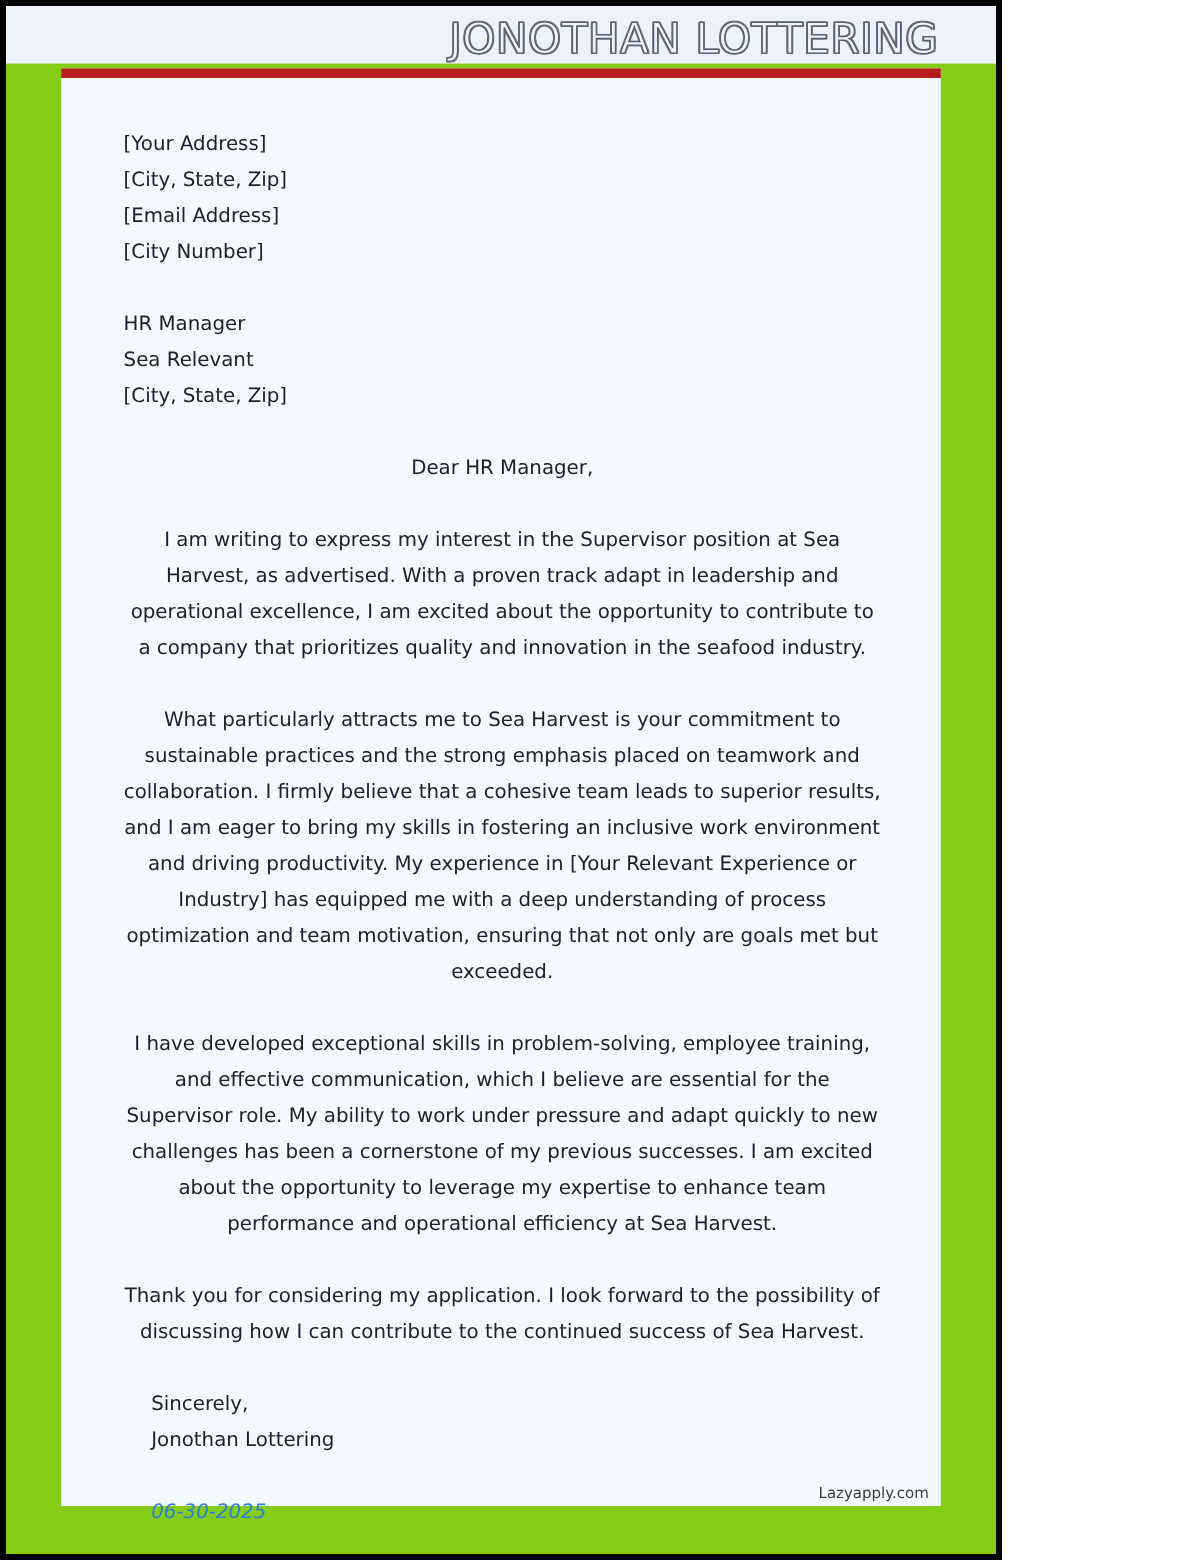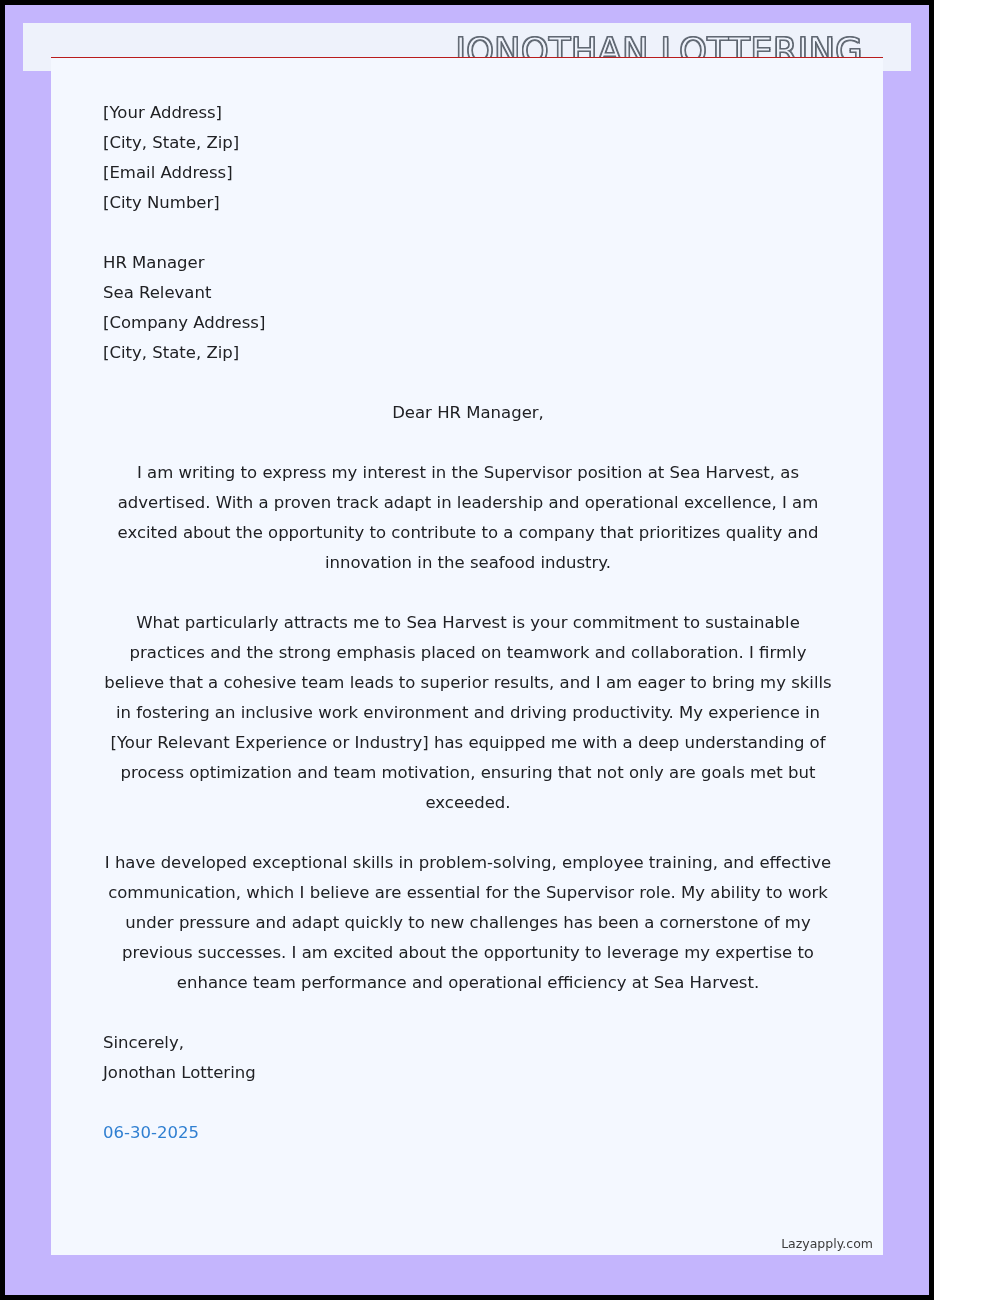--- a/index.html
+++ b/index.html
@@ -7,25 +7,25 @@
     margin: 0;
     padding: 0;
   }
   body {
     width: 996px;
     height: 1300px;
     background: #ffffff;
     font-family: "DejaVu Sans", sans-serif;
   }
   .page {
-    width: 934px;
+    width: 835px;
     height: 1300px;
-    background: #c4b5fd;
+    background: #84cc16;
     border: 5px solid #000000;
-    padding: 18px;
+    padding: 0;
     position: relative;
     overflow: hidden;
   }
   .header {
     height: 48px;
     display: flex;
     align-items: flex-end;
     justify-content: flex-end;
     padding: 0 48px 0 0;
     background: #eef2fb;
@@ -45,40 +45,41 @@
     line-height: 40px;
     white-space: nowrap;
   }
   .letter {
     position: absolute;
     left: 46px;
     right: 46px;
     top: 52px;
     bottom: 40px;
     background: #f4f8ff;
-    border-top: 1px solid #b91c1c;
+    border-top: 8px solid #b91c1c;
     padding: 40px 50px 10px 52px;
   }
   .letter-body {
     font-family: "DejaVu Sans", sans-serif;
     font-size: 16.5px;
     line-height: 30px;
     color: #202124;
   }
   .line { white-space: pre-wrap; }
   .block { margin: 0 0 30px 0; }
-  .block:last-child { margin-bottom: 0; }
+  .block:last-child { margin-bottom: 0; margin-left: 23px; }
   .para {
     margin: 0 0 30px 0;
     text-align: center;
   }
   .date-link {
     color: #2f7fd1;
     margin-top: 30px;
     display: block;
+    font-style: italic;
   }
   .footer {
     position: absolute;
     right: 56px;
     bottom: 44px;
     font-size: 12.5px;
     color: #3c3c3c;
     font-family: "DejaVu Sans", sans-serif;
   }
 </style>
@@ -97,29 +98,29 @@
       <div class="block">
         <div class="line">[Your Address]</div>
         <div class="line">[City, State, Zip]</div>
         <div class="line">[Email Address]</div>
         <div class="line">[City Number]</div>
       </div>
 
       <div class="block">
         <div class="line">HR Manager</div>
         <div class="line">Sea Relevant</div>
-        <div class="line">[Company Address]</div>
         <div class="line">[City, State, Zip]</div>
       </div>
 
       <div class="para">Dear HR Manager,</div>
 
       <div class="para">I am writing to express my interest in the Supervisor position at Sea Harvest, as advertised. With a proven track adapt in leadership and operational excellence, I am excited about the opportunity to contribute to a company that prioritizes quality and innovation in the seafood industry.</div>
       <div class="para">What particularly attracts me to Sea Harvest is your commitment to sustainable practices and the strong emphasis placed on teamwork and collaboration. I firmly believe that a cohesive team leads to superior results, and I am eager to bring my skills in fostering an inclusive work environment and driving productivity. My experience in [Your Relevant Experience or Industry] has equipped me with a deep understanding of process optimization and team motivation, ensuring that not only are goals met but exceeded.</div>
       <div class="para">I have developed exceptional skills in problem-solving, employee training, and effective communication, which I believe are essential for the Supervisor role. My ability to work under pressure and adapt quickly to new challenges has been a cornerstone of my previous successes. I am excited about the opportunity to leverage my expertise to enhance team performance and operational efficiency at Sea Harvest.</div>
+      <div class="para">Thank you for considering my application. I look forward to the possibility of discussing how I can contribute to the continued success of Sea Harvest.</div>
 
       <div class="block">
         <div class="line">Sincerely,</div>
         <div class="line">Jonothan Lottering</div>
         <span class="date-link">06-30-2025</span>
       </div>
 
     </div>
   </div>
 

